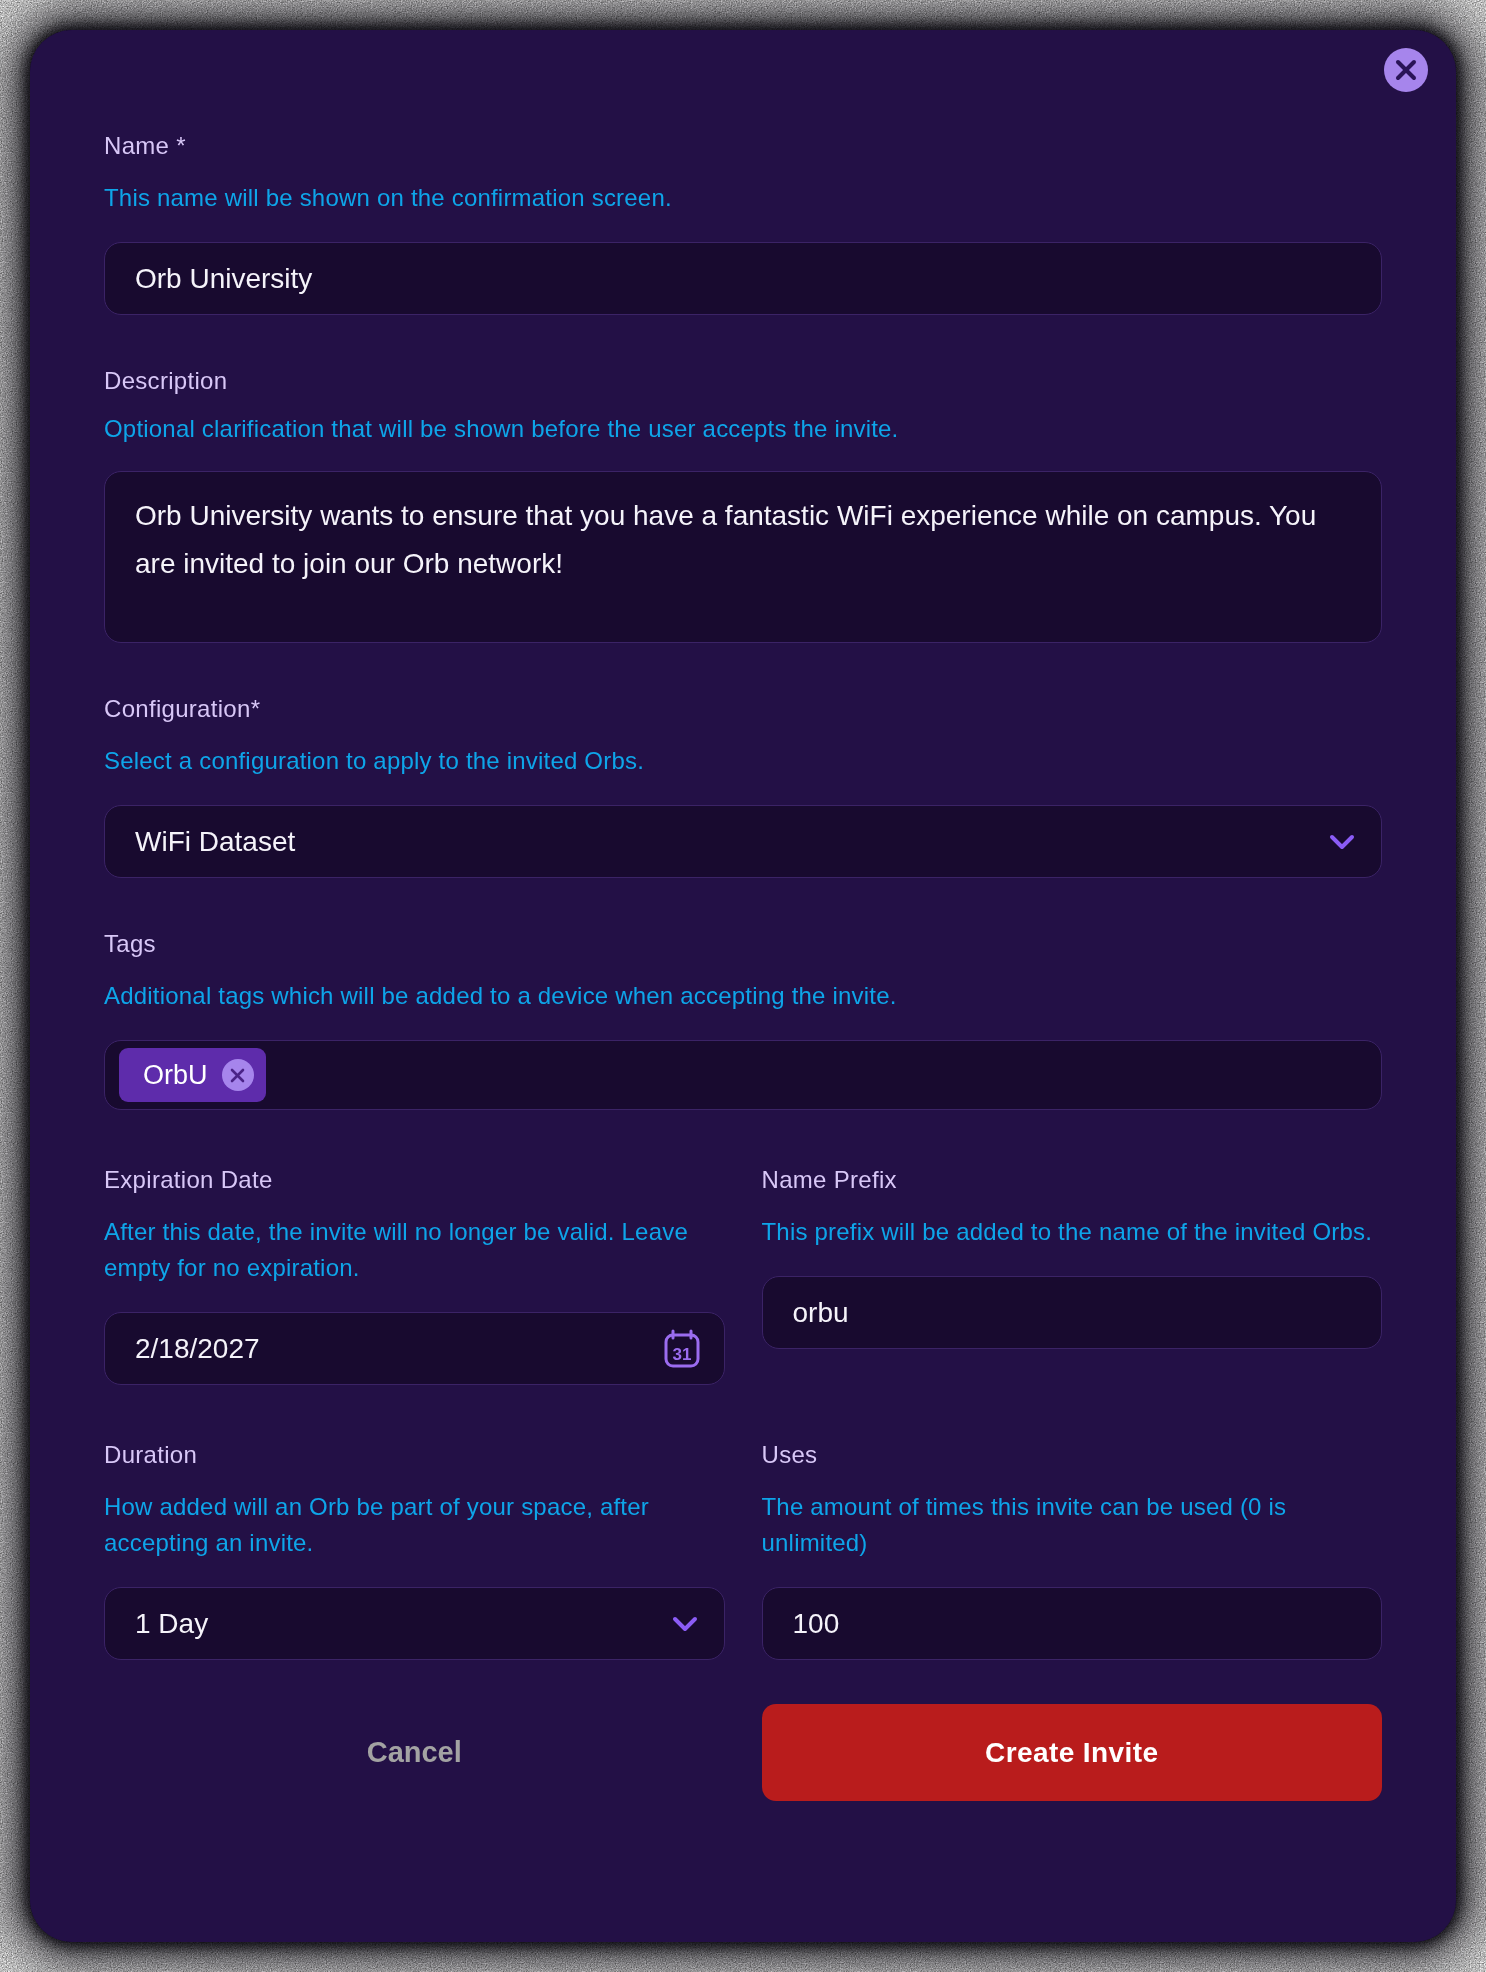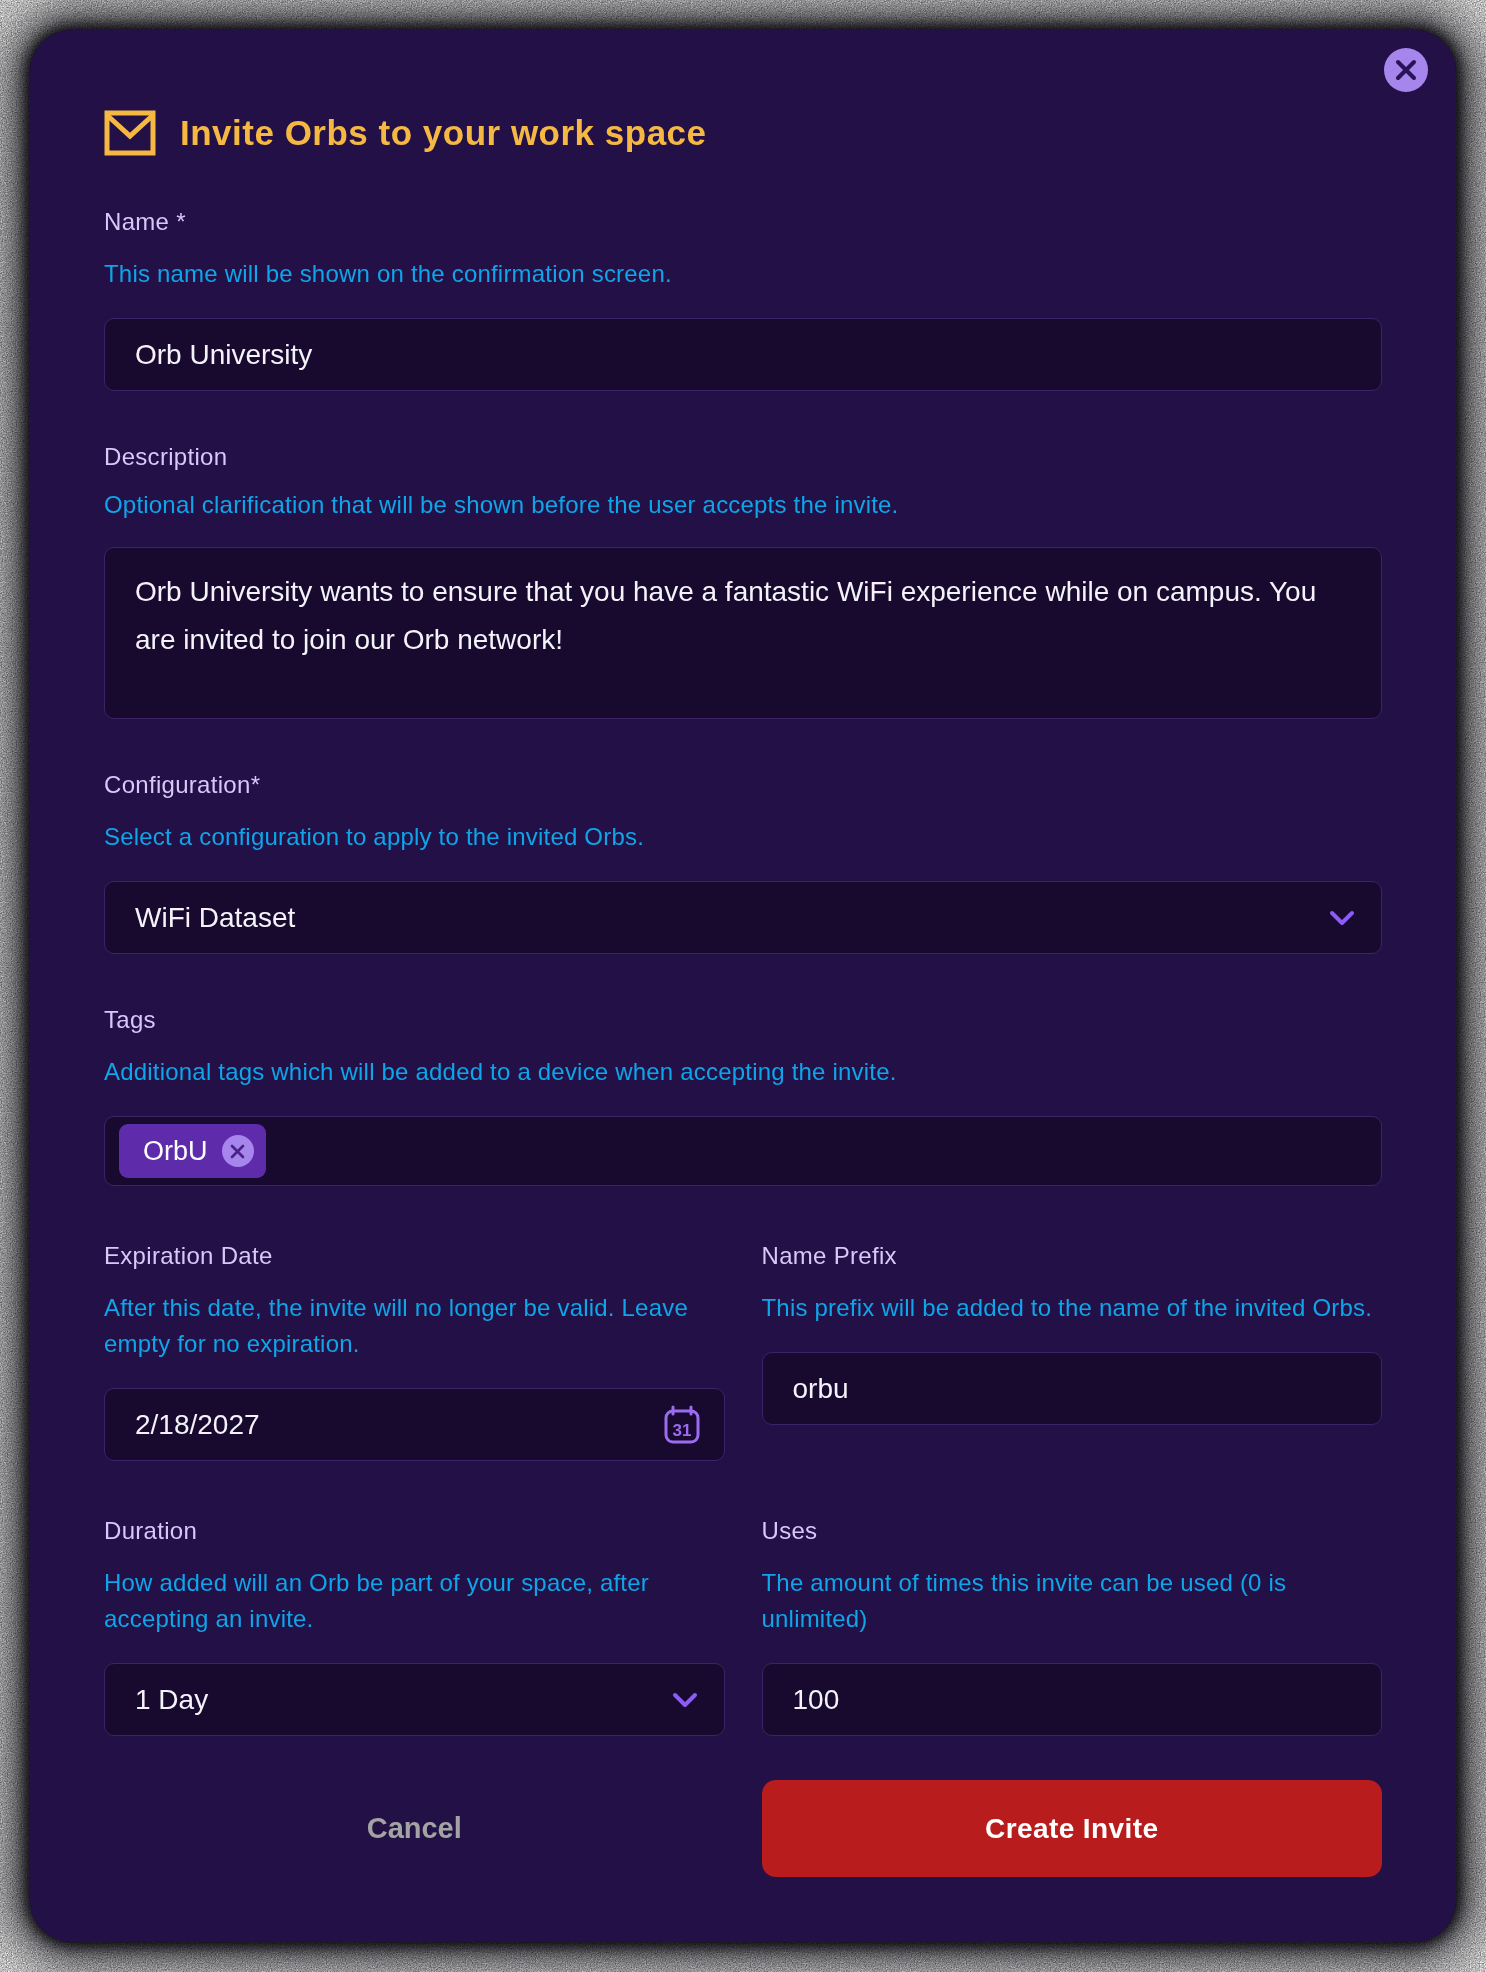--- a/index.html
+++ b/index.html
@@ -38,21 +38,21 @@
   }
   
   .field { margin-top:52px; }
   .label { font-size:24px; color:#d8c7f7; letter-spacing:.3px; }
   .helper { font-size:24px; color:#0ea5e9; margin-top:20px; line-height:1.5; letter-spacing:.2px; }
   .control { margin-top:26px; position:relative; }
   .text-input, .select-box, .textarea-input, .tags-box {
     width:100%;
     background:#180a2f;
     border:1px solid #3b2366;
-    border-radius:10px;
+    border-radius:17px;
     color:#f5f3fa;
     font-family:inherit;
   }
   .text-input, .select-box {
     height:73px; font-size:28px; padding:0 30px;
     display:flex; align-items:center;
   }
   input.text-input { outline:none; }
   .textarea-input {
     height:172px; font-size:28px; line-height:1.7;
@@ -107,27 +107,20 @@
 
 <div class="modal">
 
   <button class="close-btn">
     <svg width="22" height="22" viewBox="0 0 22 22">
       <line x1="3" y1="3" x2="19" y2="19" stroke="#2a1458" stroke-width="4" stroke-linecap="round"></line>
       <line x1="19" y1="3" x2="3" y2="19" stroke="#2a1458" stroke-width="4" stroke-linecap="round"></line>
     </svg>
   </button>
 
-  <div class="title-row">
-    <svg class="mail-icon" viewBox="0 0 52 46">
-      <rect x="3" y="3" width="46" height="40" fill="none" stroke="#f5b843" stroke-width="5"></rect>
-      <path d="M4 6 L26 26 L48 6" fill="none" stroke="#f5b843" stroke-width="5"></path>
-    </svg>
-    <h1 class="title">Invite Orbs to your work space</h1>
-  </div>
 
   <div class="field">
     <div class="label">Name *</div>
     <div class="helper">This name will be shown on the confirmation screen.</div>
     <div class="control">
       <input class="text-input" type="text" value="Orb University" style="">
     </div>
   </div>
 
   <div class="field">

